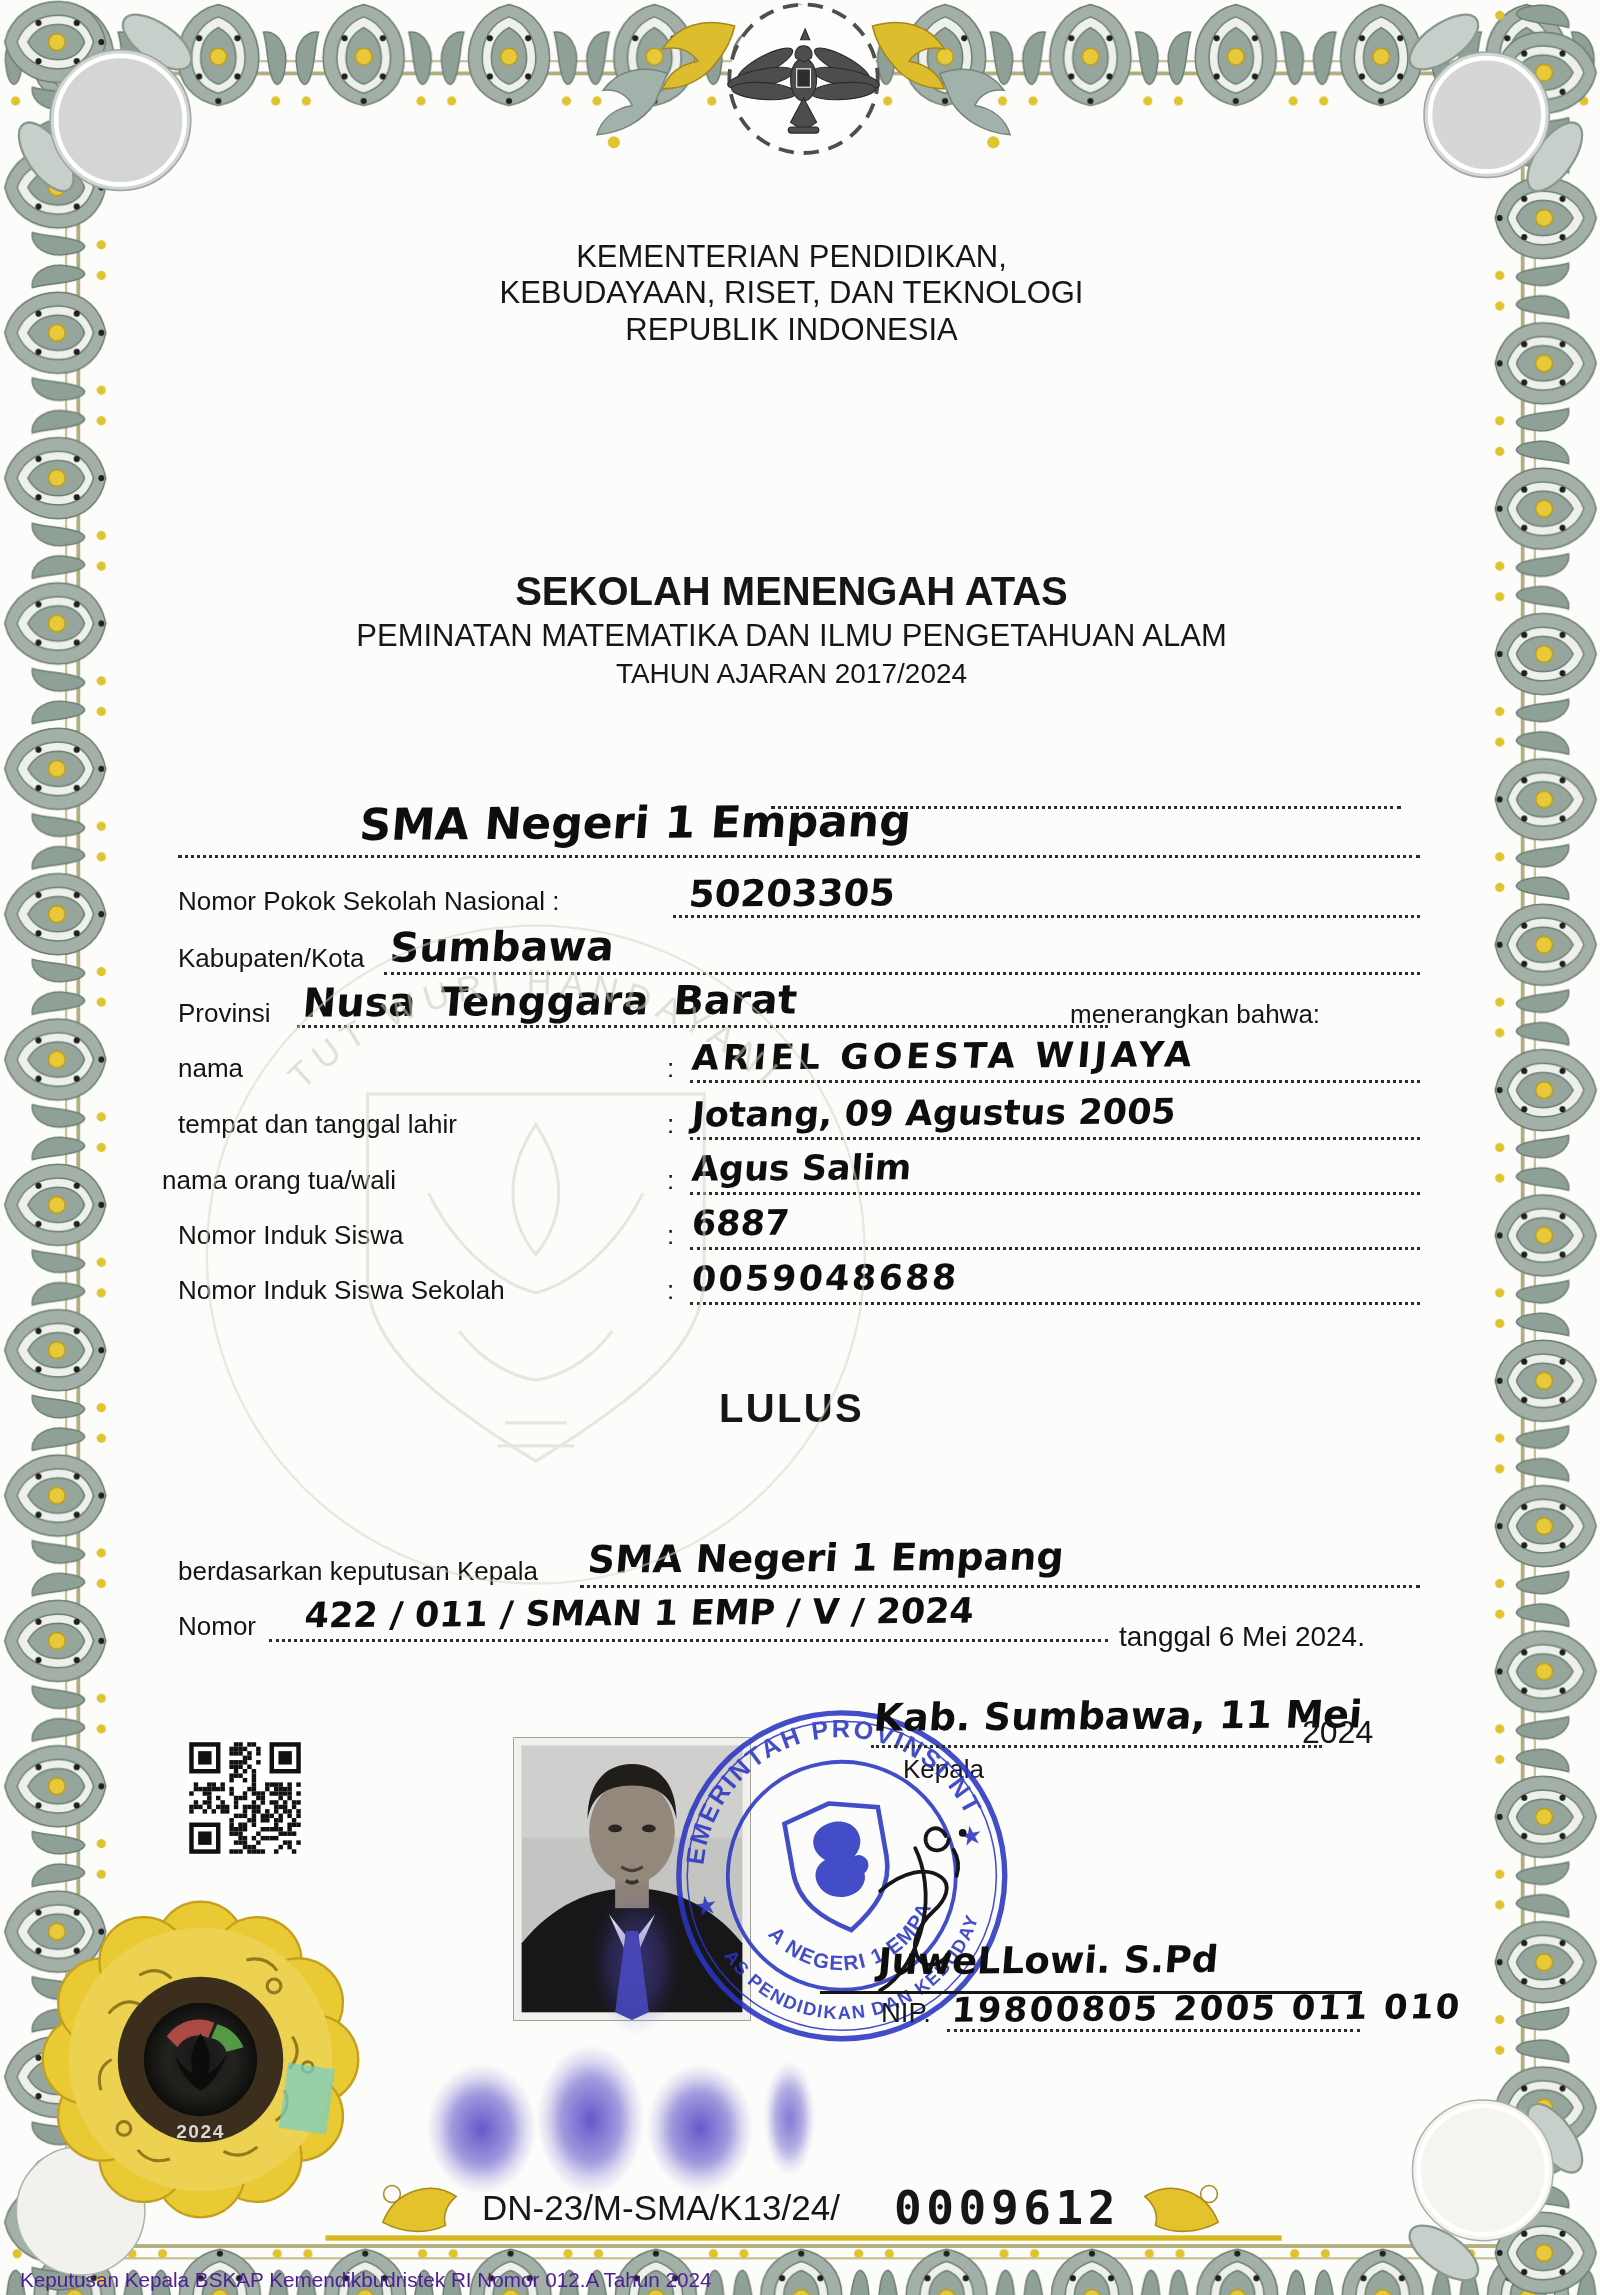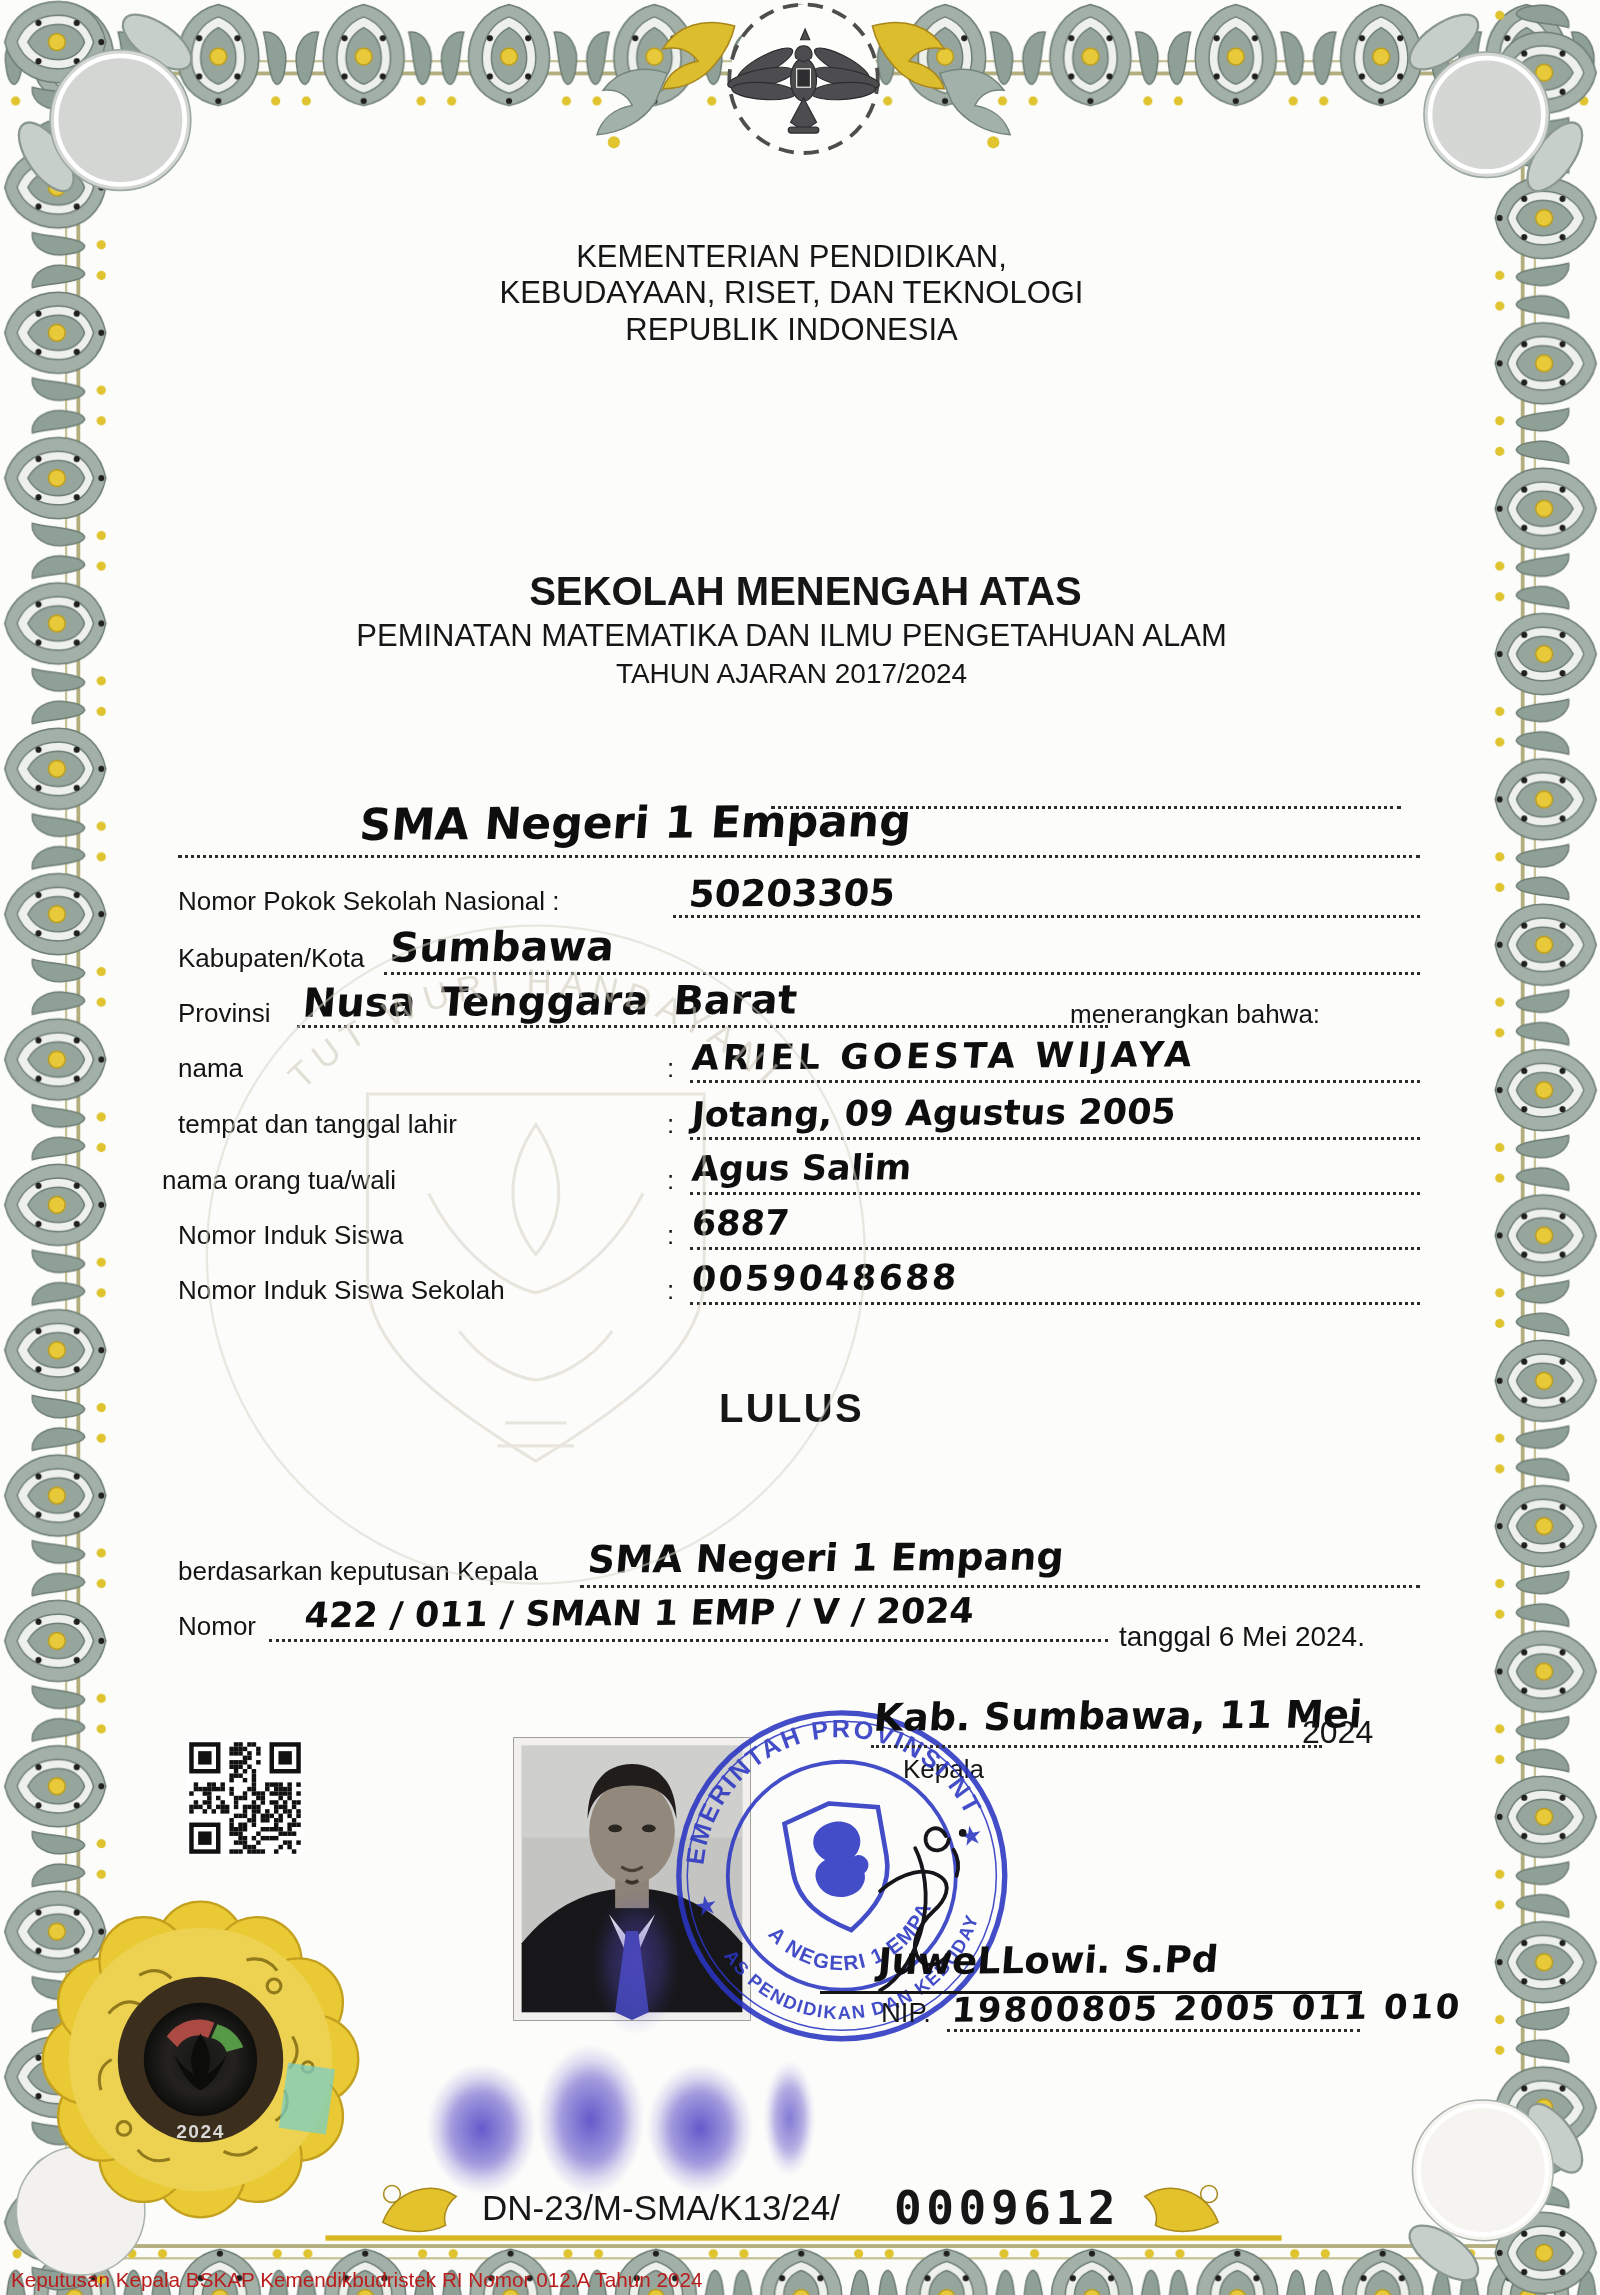--- a/index.html
+++ b/index.html
@@ -135,21 +135,21 @@
       <path d="M1592 2905 c-16 -42 -62 -56 -96 -34 c12 10 18 24 14 38 c24 12 56 10 82 -4Z"></path>
       <circle cx="1580" cy="2868" r="11" fill="none"></circle>
     </g>
   </svg>
 
   <div class="abs ctr" style="top:239px;font-size:31px;">KEMENTERIAN PENDIDIKAN,</div>
   <div class="abs ctr" style="top:275px;font-size:31px;">KEBUDAYAAN, RISET, DAN TEKNOLOGI</div>
   <div class="abs ctr" style="top:312px;font-size:31px;">REPUBLIK INDONESIA</div>
 
 
-  <div class="abs ctr" style="top:569px;font-size:40px;font-weight:bold;padding-left:14px;">SEKOLAH MENENGAH ATAS</div>
+  <div class="abs ctr" style="top:569px;font-size:40px;font-weight:bold;">SEKOLAH MENENGAH ATAS</div>
   <div class="abs ctr" style="top:618px;font-size:31px;">PEMINATAN MATEMATIKA DAN ILMU PENGETAHUAN ALAM</div>
   <div class="abs ctr" style="top:658px;font-size:28px;">TAHUN AJARAN 2017/2024</div>
 
   <div class="abs dots" style="left:771px;top:806px;width:630px;"></div>
 
   <div class="abs hand" style="left:360px;top:797px;font-size:44px;">SMA Negeri 1 Empang</div>
   <div class="abs dots" style="left:178px;top:855px;width:1242px;"></div>
 
   <div class="abs lbl" style="left:178px;top:886px;">Nomor Pokok Sekolah Nasional :</div>
   <div class="abs hand" style="left:689px;top:872px;font-size:37px;">50203305</div>
@@ -523,16 +523,16 @@
   <div class="abs dots" style="left:947px;top:2029px;width:413px;z-index:6;"></div>
 
   <div class="fp" style="left:427px;top:2064px;width:109px;height:130px;"></div>
   <div class="fp" style="left:537px;top:2045px;width:107px;height:150px;"></div>
   <div class="fp" style="left:647px;top:2064px;width:106px;height:129px;"></div>
   <div class="fp" style="left:764px;top:2061px;width:51px;height:115px;opacity:.8;"></div>
   <div class="fp" style="left:591px;top:1890px;width:90px;height:145px;opacity:.55;"></div>
 
   <div class="abs" style="left:482px;top:2188px;font-size:35px;z-index:6;">DN-23/M-SMA/K13/24/</div>
   <div class="abs" style="left:894px;top:2181px;font-size:46px;font-weight:bold;font-family:'DejaVu Sans Mono',monospace;letter-spacing:4.6px;z-index:6;">0009612</div>
-  <div class="abs" style="left:11px;top:2268px;font-size:20.7px;color:#b91c1c;z-index:6;">Keputusan Kepala BSKAP Kemendikbudristek RI Nomor 012.A Tahun 2024</div>
+  <div class="abs" style="left:20px;top:2268px;font-size:20.7px;color:#4c1d95;z-index:6;">Keputusan Kepala BSKAP Kemendikbudristek RI Nomor 012.A Tahun 2024</div>
 
 </div>
 
 
 </body></html>

